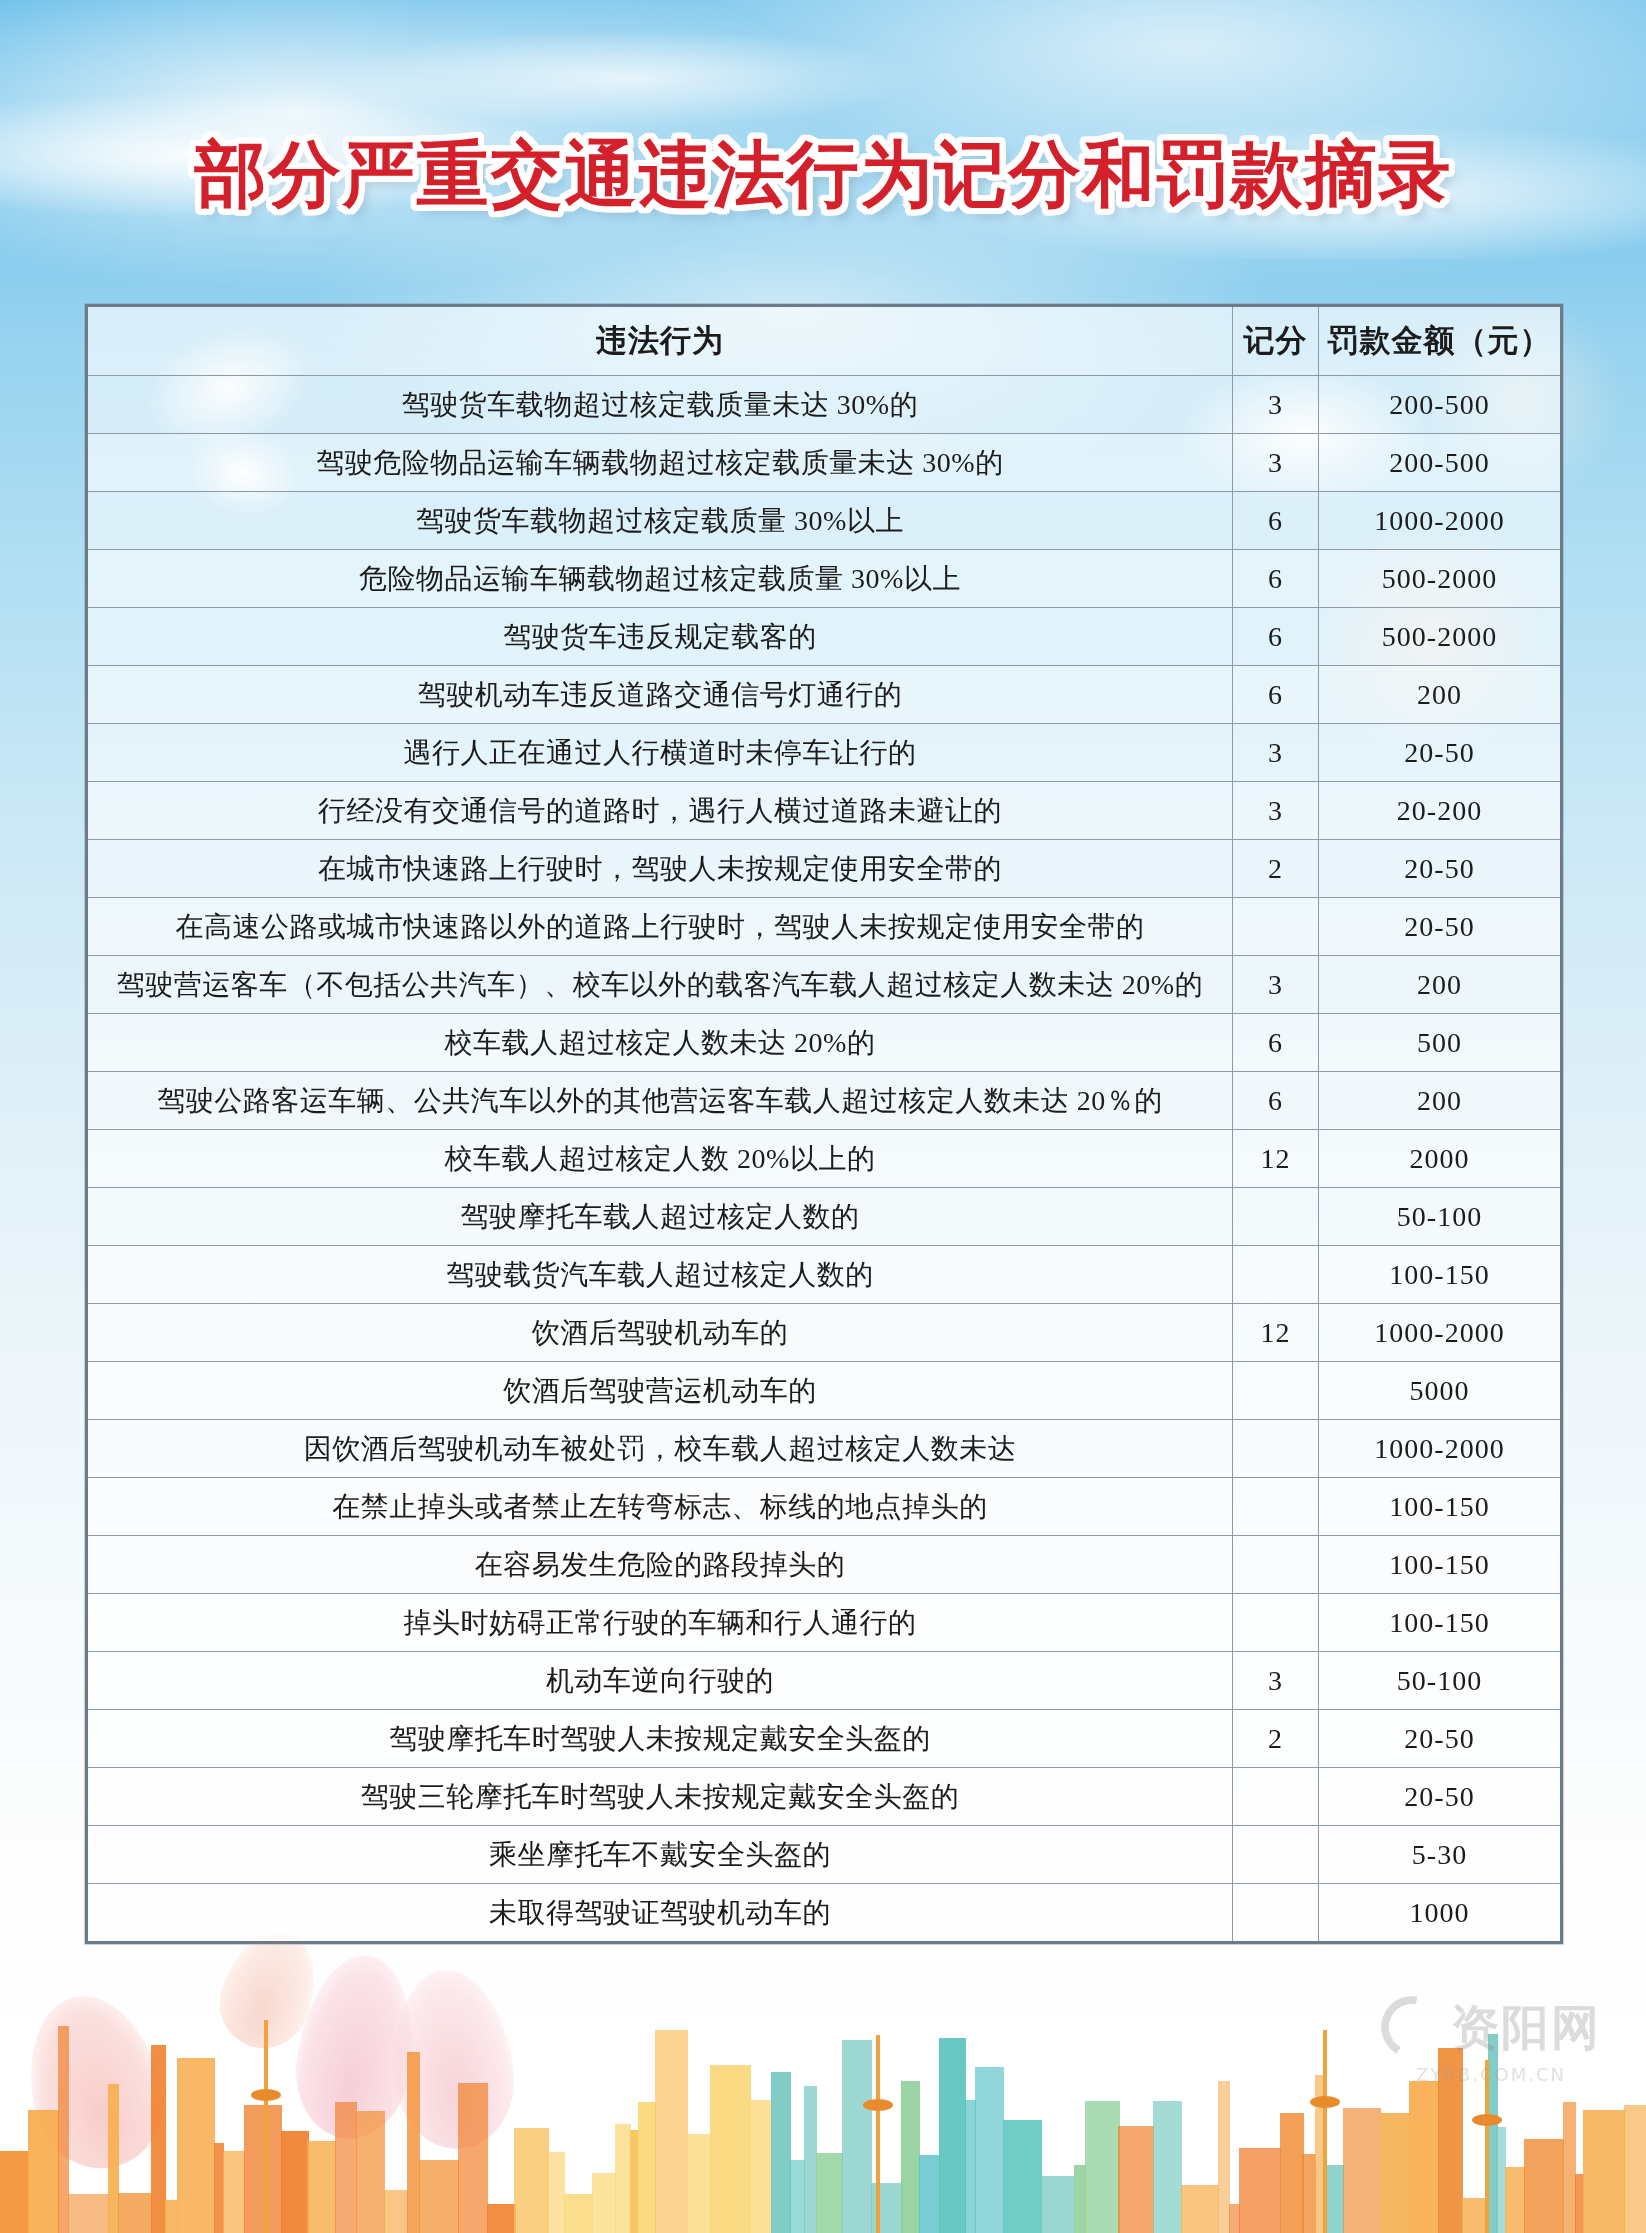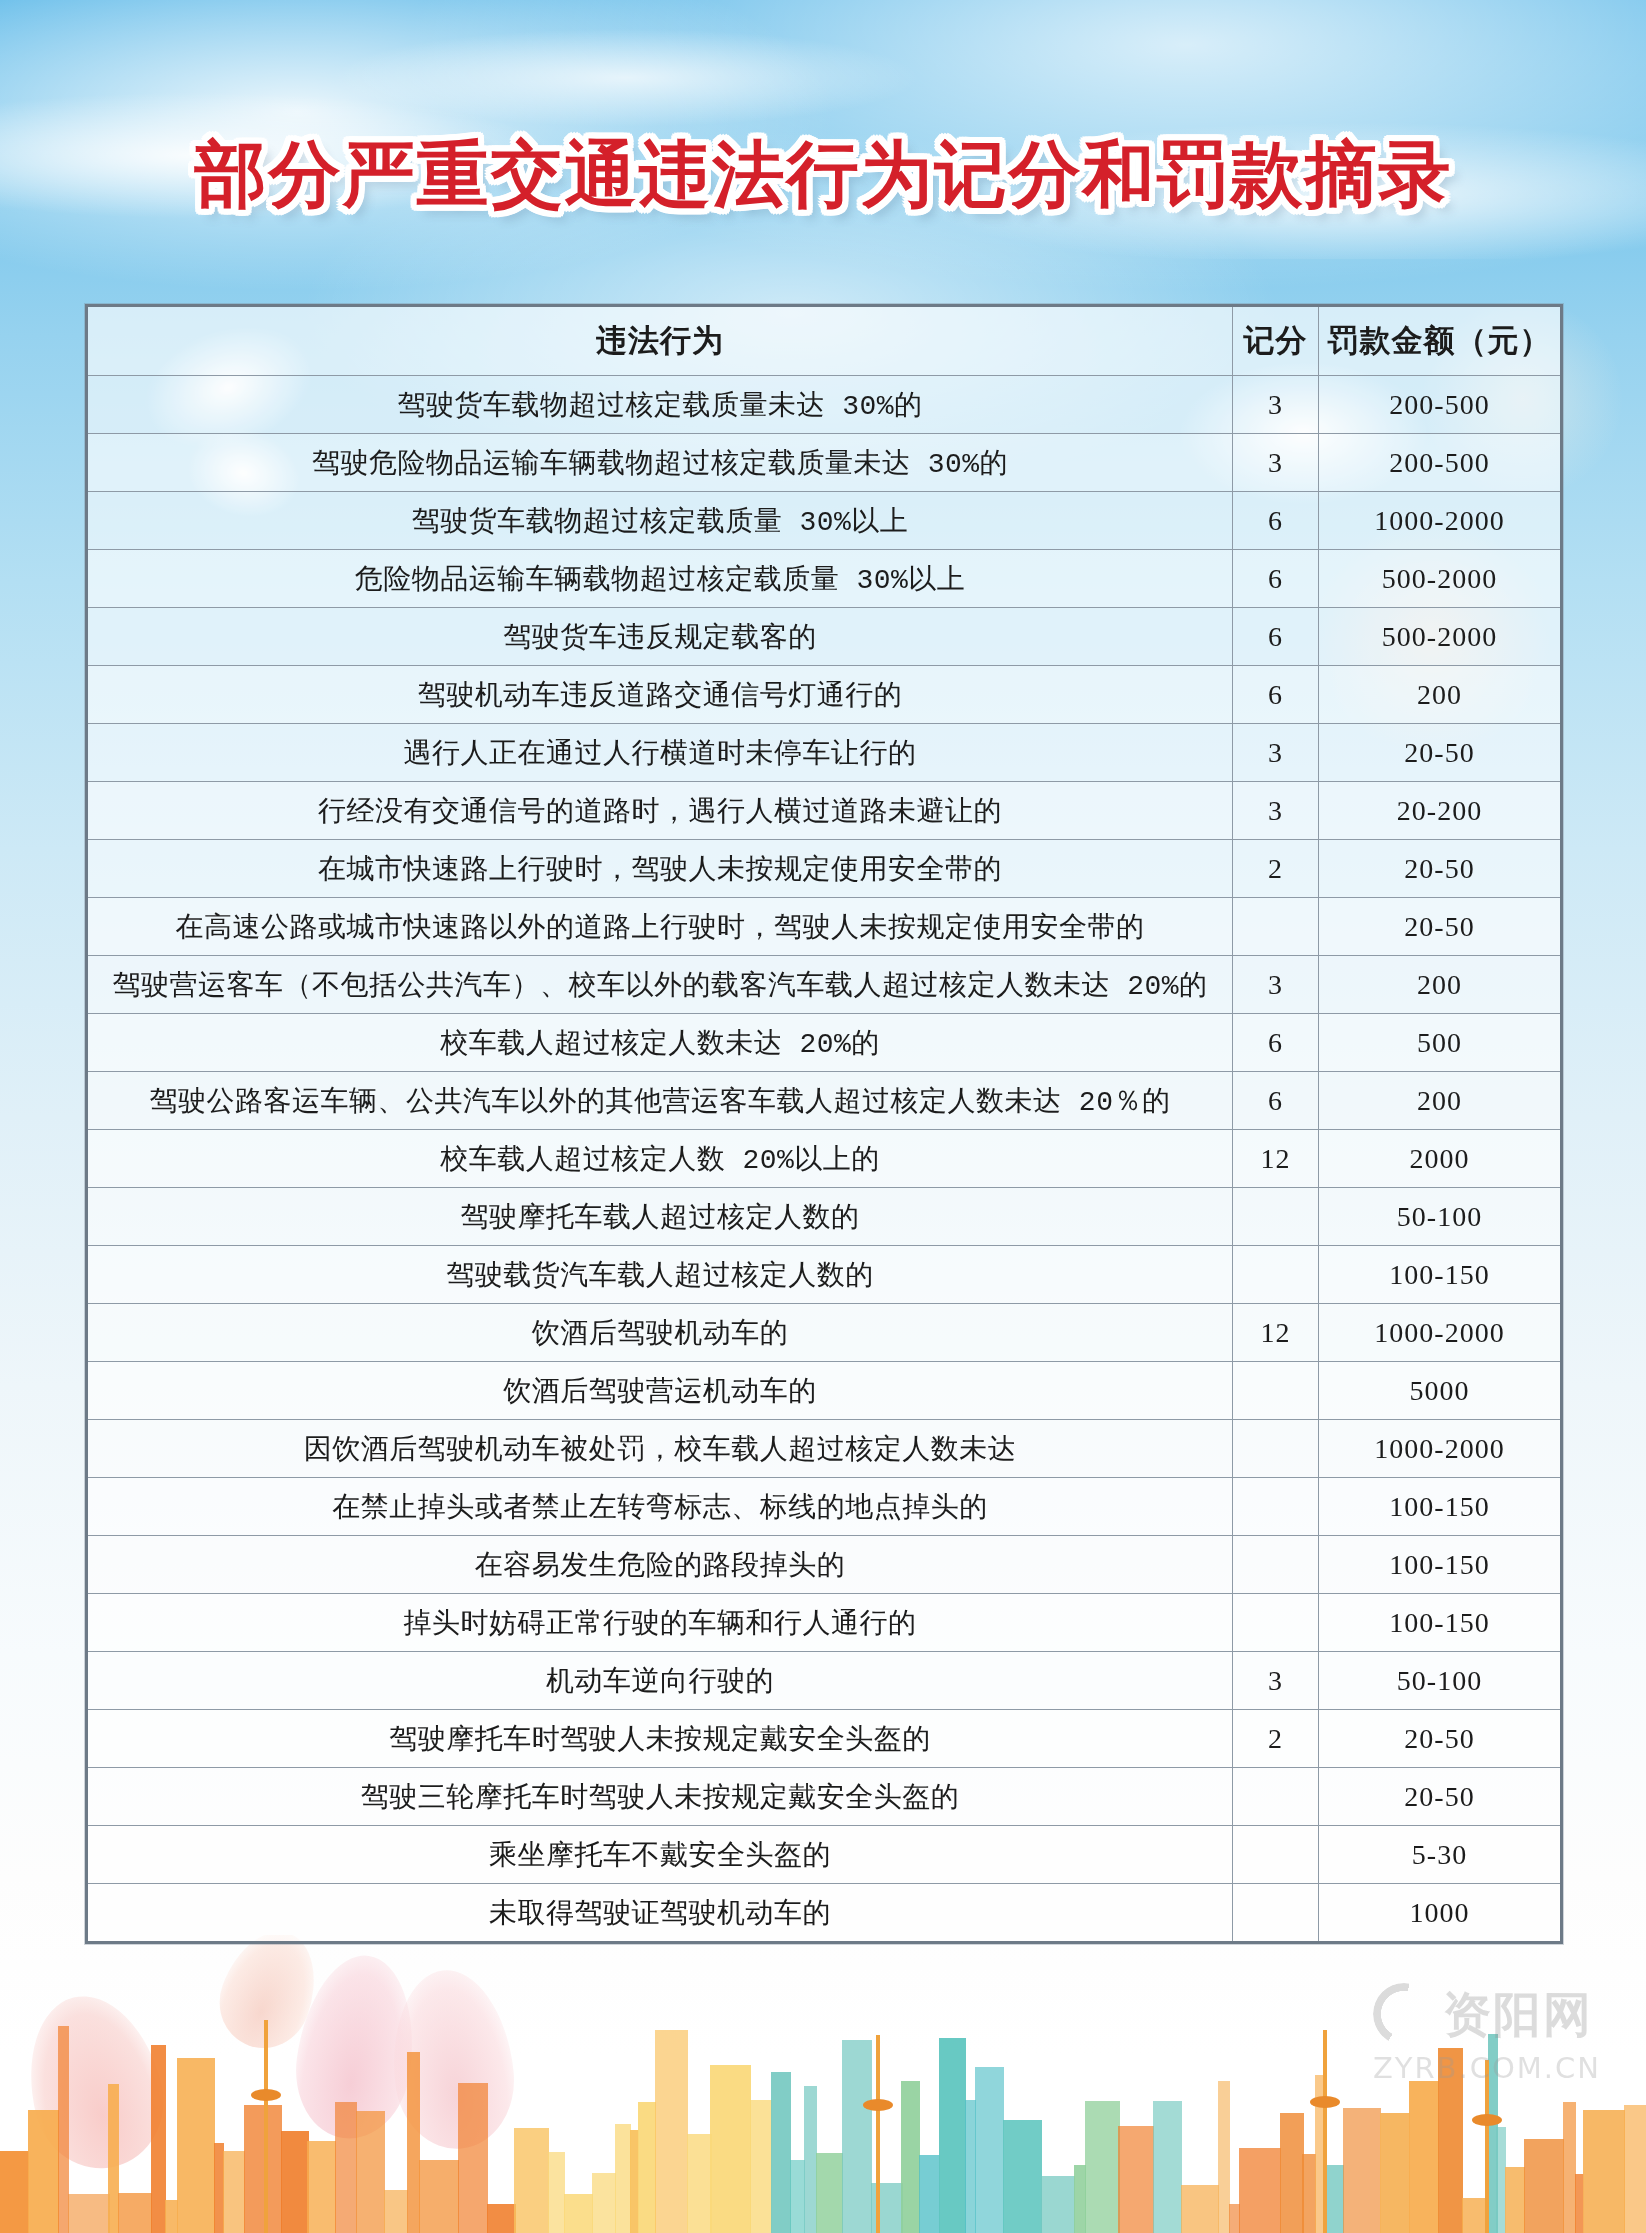--- a/index.html
+++ b/index.html
@@ -82,21 +82,21 @@
     font-weight:bold;
     font-size:31px;
     letter-spacing:1px;
     background:rgba(255,255,255,.30);
   }
   table.vio tbody td{
     height:57px;
     font-size:28px;
   }
   td.act{
-    font-family:Liberation Mono, monospace;
+    font-family:Liberation Serif, serif;
     letter-spacing:0.5px;
     padding:0 10px;
   }
   td.pts,td.fine{
     font-family:"Liberation Serif","DejaVu Serif",serif;
     font-size:27px;
     letter-spacing:1px;
   }
   col.c-act{width:1146px;}
   col.c-pts{width:86px;}
@@ -111,21 +111,21 @@
     font-family:"DejaVu Sans","Liberation Sans",sans-serif;
   }
   .wm-row{display:flex;align-items:flex-start;gap:8px;}
   .wm-mark{
     width:62px;height:62px;border-radius:50%;
     background:conic-gradient(from 210deg,#8d8d8d 0deg 160deg, rgba(255,255,255,0) 160deg 360deg);
     mask:radial-gradient(circle, transparent 52%, #000 53%);
     -webkit-mask:radial-gradient(circle, transparent 52%, #000 53%);
   }
   .wm-cn{font-size:48px;font-weight:bold;color:#8d8d8d;letter-spacing:2px;}
-  .wm-url{font-size:29px;color:#9a9a9a;letter-spacing:2px;margin-top:4px;}
+  .wm-url{font-size:18px;color:#9a9a9a;letter-spacing:2px;margin-top:4px;}
 
   
   .bottom{
     position:absolute;left:0;right:0;bottom:0;height:299px;z-index:4;overflow:hidden;
   }
   .petal{position:absolute;border-radius:50% 50% 50% 50%/60% 60% 40% 40%;opacity:.55;}
   .sky-line{position:absolute;bottom:0;left:0;right:0;height:264px;}
   .bar{position:absolute;bottom:0;}
   .mast{position:absolute;bottom:0;width:4px;background:#f0a23c;}
   .tower-disc{position:absolute;width:30px;height:12px;border-radius:50%;background:#e98a2b;}

